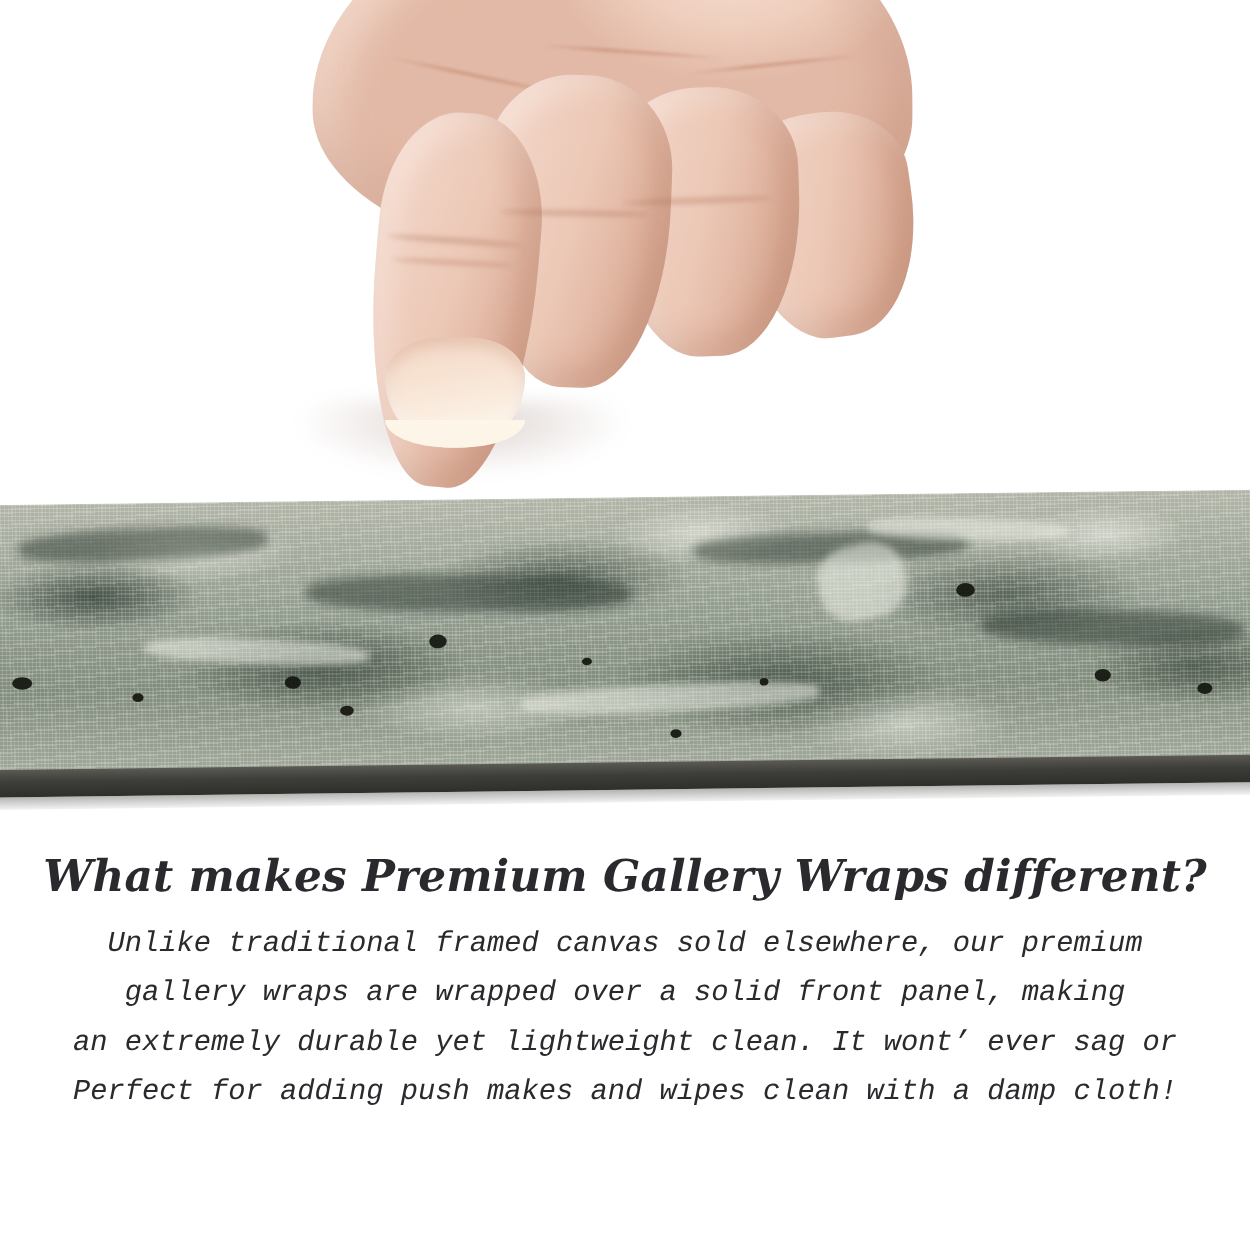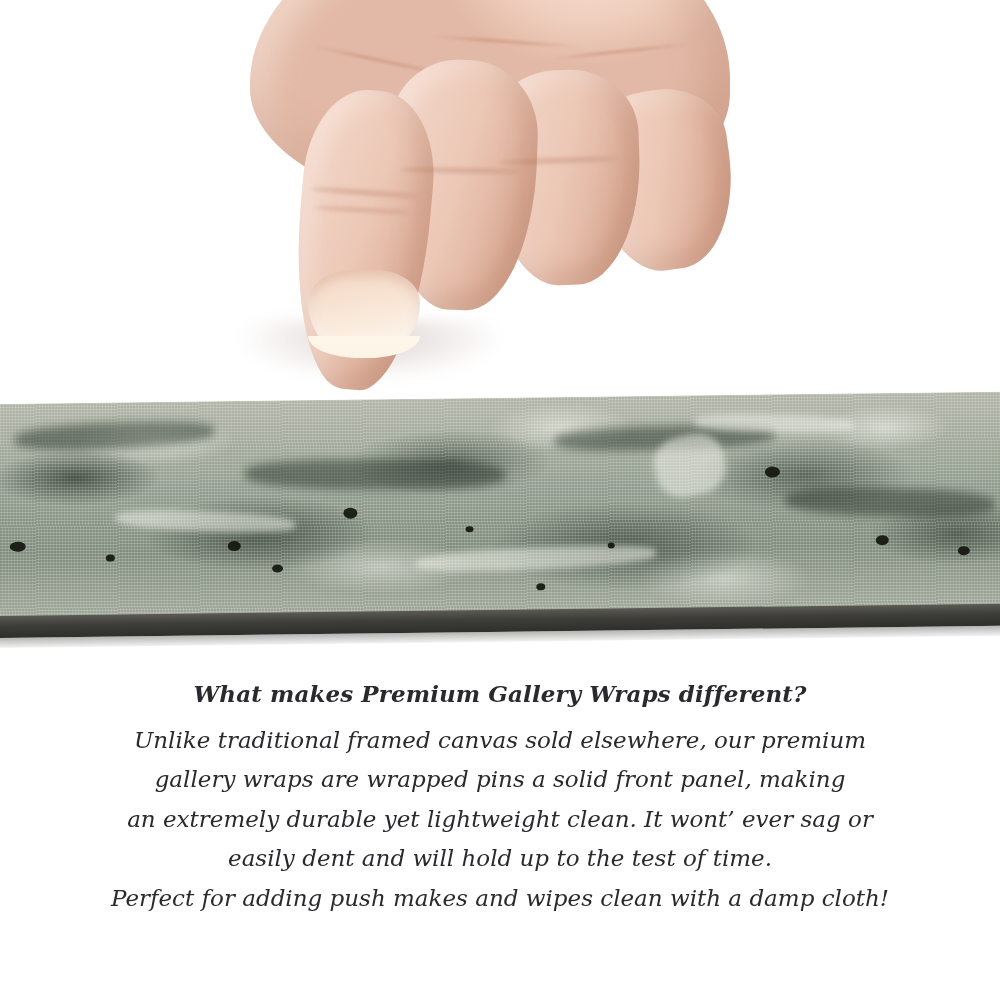--- a/index.html
+++ b/index.html
@@ -192,31 +192,32 @@
     position: absolute;
     left: 0;
     top: 680px;
     width: 1000px;
     text-align: center;
     color: #2a2a2e;
     font-family: "DejaVu Serif", serif;
     font-style: italic;
   }
   .caption-heading {
-    font-size: 23px;
+    font-size: 35px;
     font-weight: 700;
     letter-spacing: 0.1px;
     margin: 0 0 12px 0;
     line-height: 1.25;
   }
   .caption-body p {
     margin: 0;
     font-size: 23px;
     line-height: 1.72;
     font-weight: 400;
+    font-family: Liberation Mono, monospace;
   }
 </style>
 </head>
 <body>
 
 <div class="stage">
 
   <div class="photo">
 
     <div class="hand">
@@ -269,20 +270,19 @@
       </div>
       <div class="slab-edge"></div>
       <div class="slab-shadow"></div>
     </div>
   </div>
 
   <div class="caption">
     <div class="caption-heading">What makes Premium Gallery Wraps different?</div>
     <div class="caption-body">
       <p>Unlike traditional framed canvas sold elsewhere, our premium</p>
-      <p>gallery wraps are wrapped pins a solid front panel, making</p>
+      <p>gallery wraps are wrapped over a solid front panel, making</p>
       <p>an extremely durable yet lightweight clean. It wont’ ever sag or</p>
-      <p>easily dent and will hold up to the test of time.</p>
       <p>Perfect for adding push makes and wipes clean with a damp cloth!</p>
     </div>
   </div>
 
 </div>
 
 </body></html>

